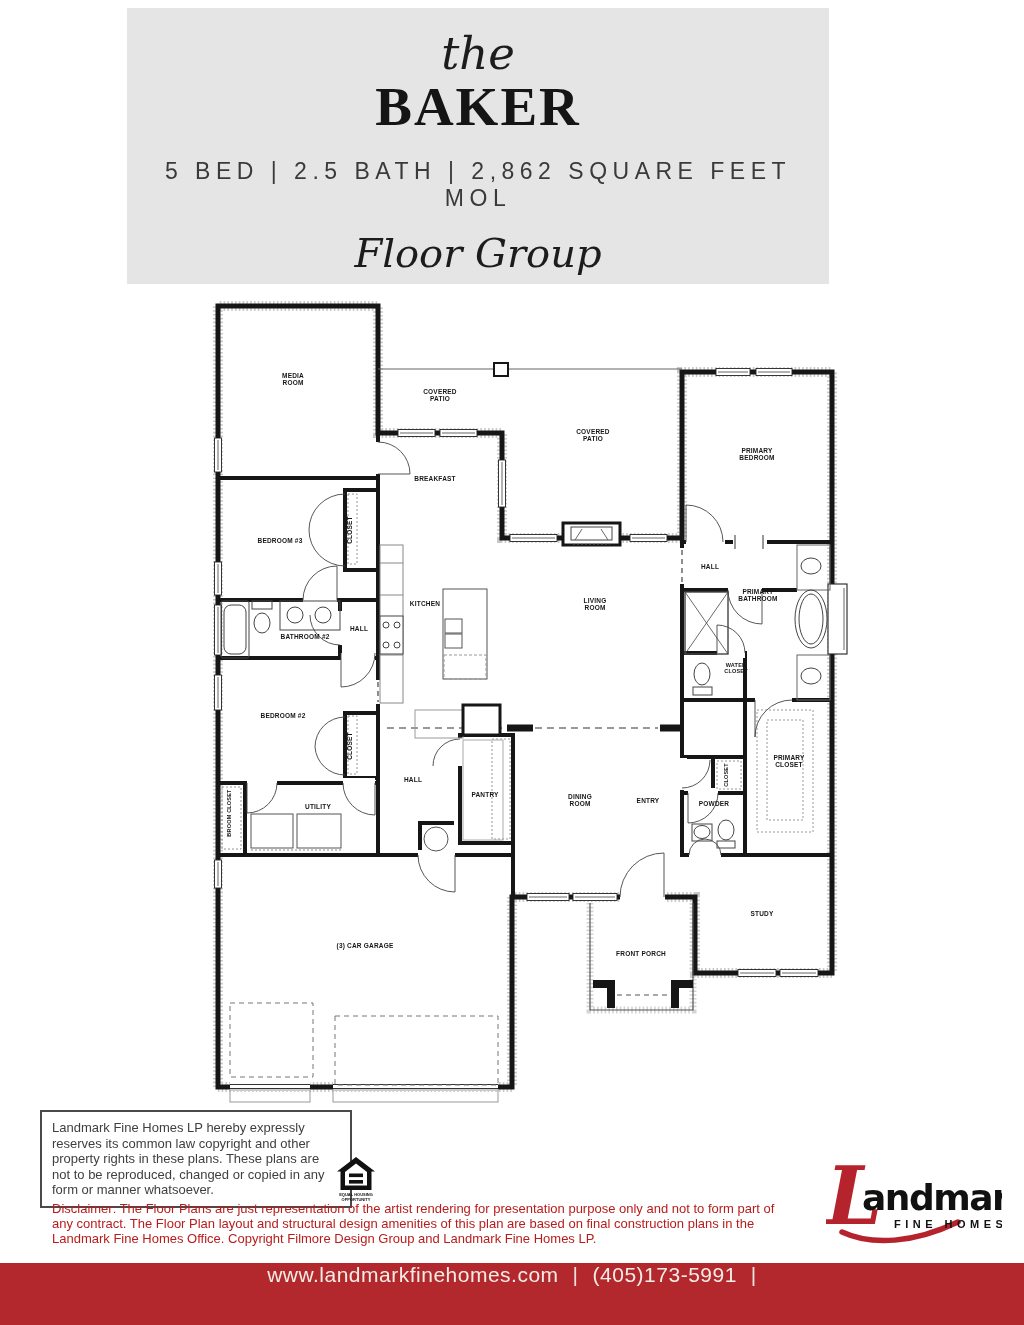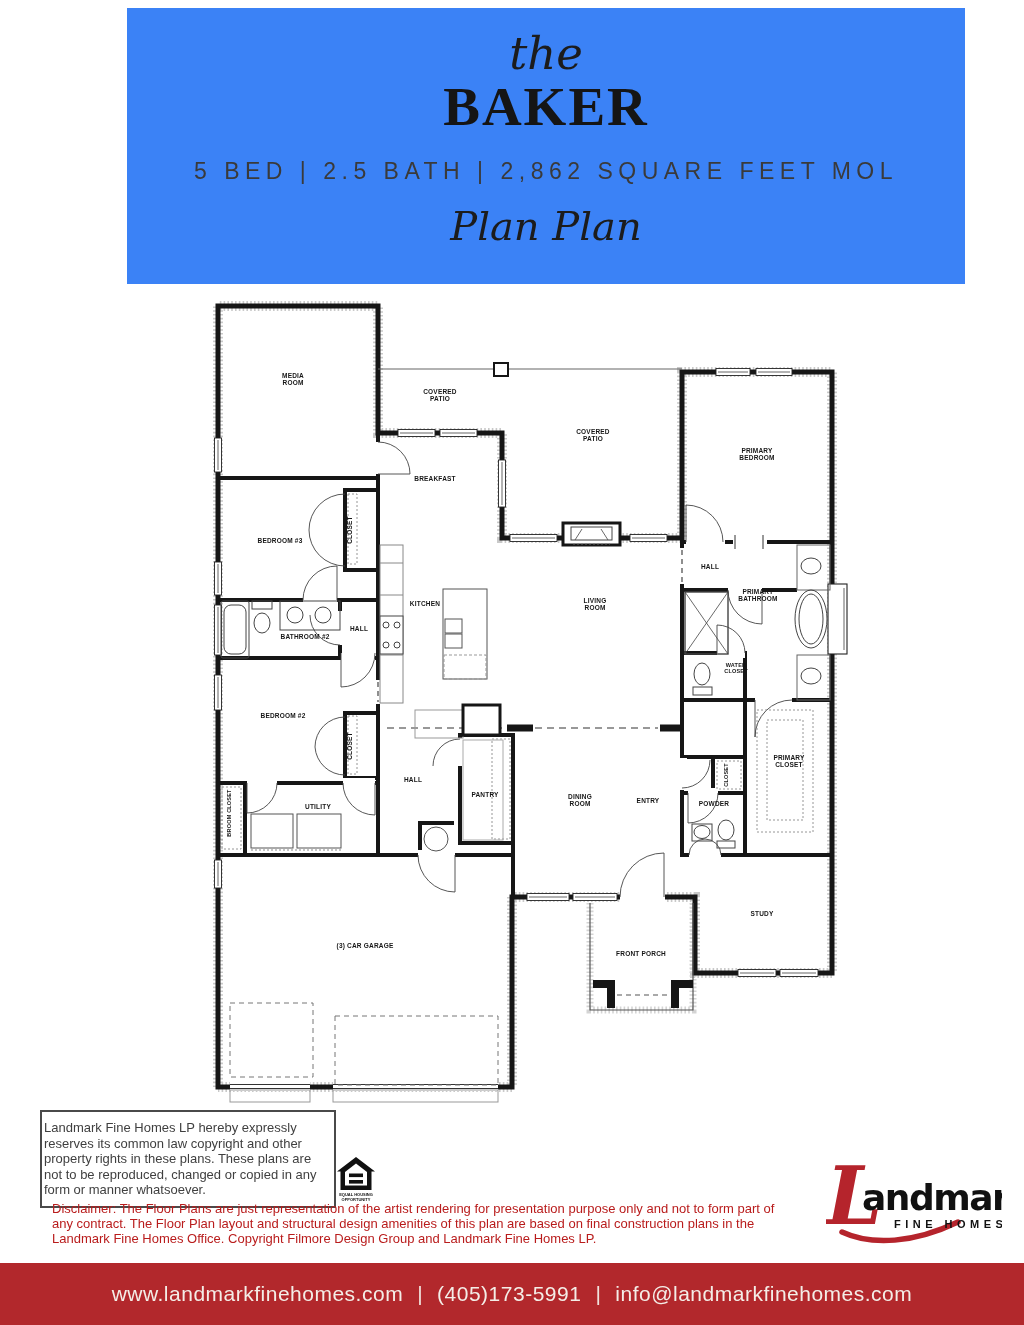--- a/index.html
+++ b/index.html
@@ -1,49 +1,49 @@
 <!DOCTYPE html>
 <html><head>
 <meta charset="utf-8">
 <style>
   html,body{margin:0;padding:0;background:#ffffff;}
   body{width:1024px;height:1325px;position:relative;font-family:"Liberation Sans",sans-serif;overflow:hidden;}
   .abs{position:absolute;}
 
   
-  .header{left:127px;top:8px;width:838px;height:276px;background:#3b82f6;text-align:center;}
+  .header{left:127px;top:8px;width:702px;height:276px;background:#e5e5e5;text-align:center;}
   .hdr-the{display:block;margin-top:22px;font-family:"DejaVu Serif",serif;font-style:italic;font-size:45px;color:#1c1c1c;line-height:1.05;}
   .hdr-name{display:block;font-family:Liberation Serif, serif;font-weight:bold;font-size:55px;letter-spacing:2px;color:#151515;line-height:1.1;}
   .hdr-specs{display:block;margin-top:20px;font-size:23px;letter-spacing:5.5px;color:#3a3a3a;}
   .hdr-sub{display:block;margin-top:18px;font-family:"DejaVu Serif",serif;font-style:italic;font-size:40px;color:#1c1c1c;}
 
   
   .plan{left:205px;top:298px;}
   .room-label{font-family:"Liberation Sans",sans-serif;font-size:6.5px;font-weight:bold;letter-spacing:.2px;fill:#161616;text-anchor:middle;}
   .room-label.small{font-size:5.5px;}
 
   
-  .copybox{left:40px;top:1110px;width:288px;border:2px solid #4a4a4a;padding:8px 2px;font-size:13px;line-height:1.2;color:#3f3f3f;}
+  .copybox{left:40px;top:1110px;width:288px;border:2px solid #4a4a4a;padding:8px 10px;font-size:13px;line-height:1.2;color:#3f3f3f;}
 
   
   .disclaimer{left:52px;top:1202px;width:726px;font-size:13px;line-height:1.14;color:#b91c1c;}
 
   
-  .footer{left:0;top:1263px;width:1024px;height:62px;background:#b2282c;color:#f4ede7;font-size:21px;letter-spacing:.5px;display:flex;align-items:center;justify-content:center;gap:14px;}
+  .footer{left:0;top:1263px;width:1024px;height:62px;background:#b2282c;color:#f4ede7;font-size:21px;letter-spacing:.5px;display:flex;justify-content:center;gap:14px;}
   .footer .sep{opacity:.95;}
   .footer span{white-space:nowrap;}
 </style>
 </head>
 <body>
 
 <div class="abs header">
   <span class="hdr-the">the</span>
   <span class="hdr-name">BAKER</span>
   <span class="hdr-specs">5 BED | 2.5 BATH | 2,862 SQUARE FEET MOL</span>
-  <span class="hdr-sub">Plan Plan</span>
+  <span class="hdr-sub">Floor Group</span>
 </div>
 
 <svg class="abs plan" width="660" height="810" viewBox="0 0 660 810">
 
   <g stroke="#c9c9c9" stroke-width="10" fill="none" stroke-dasharray="1.6 2.2">
     <path d="M13,789 V8 H173 V135 H297 V240 H477 V74 H627 V675 H490 V599 H308 M307,599 V789 H13"></path>
   </g>
   <g stroke="#d4d4d4" stroke-width="7" fill="none" stroke-dasharray="1.6 2.2">
     <path d="M385,605 V712 H488 V605"></path>
   </g>
@@ -300,14 +300,13 @@
   <path d="M16,80 C46,94 88,91 132,70" stroke="#b5242c" stroke-width="5.5" fill="none" stroke-linecap="round"></path>
   <text x="36" y="58" font-family="DejaVu Sans, sans-serif" font-weight="bold" font-size="36" letter-spacing="-1.5" fill="#111111">andmark</text>
   <text x="68" y="76" font-family="Liberation Sans, sans-serif" font-weight="bold" font-size="11" letter-spacing="4.5" fill="#111111">FINE HOMES</text>
 </svg>
 
 <div class="abs footer">
   <span>www.landmarkfinehomes.com</span>
   <span class="sep">|</span>
   <span>(405)173-5991</span>
   <span class="sep">|</span>
-  <span>info@landmarkfinehomes.com</span>
 </div>
 
 </body></html>

